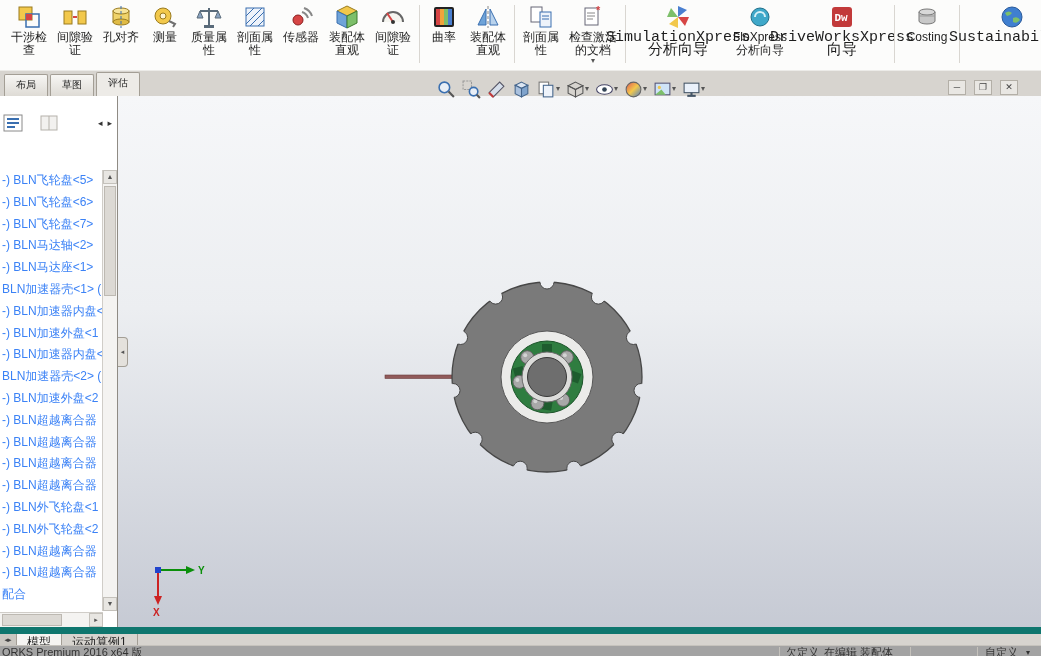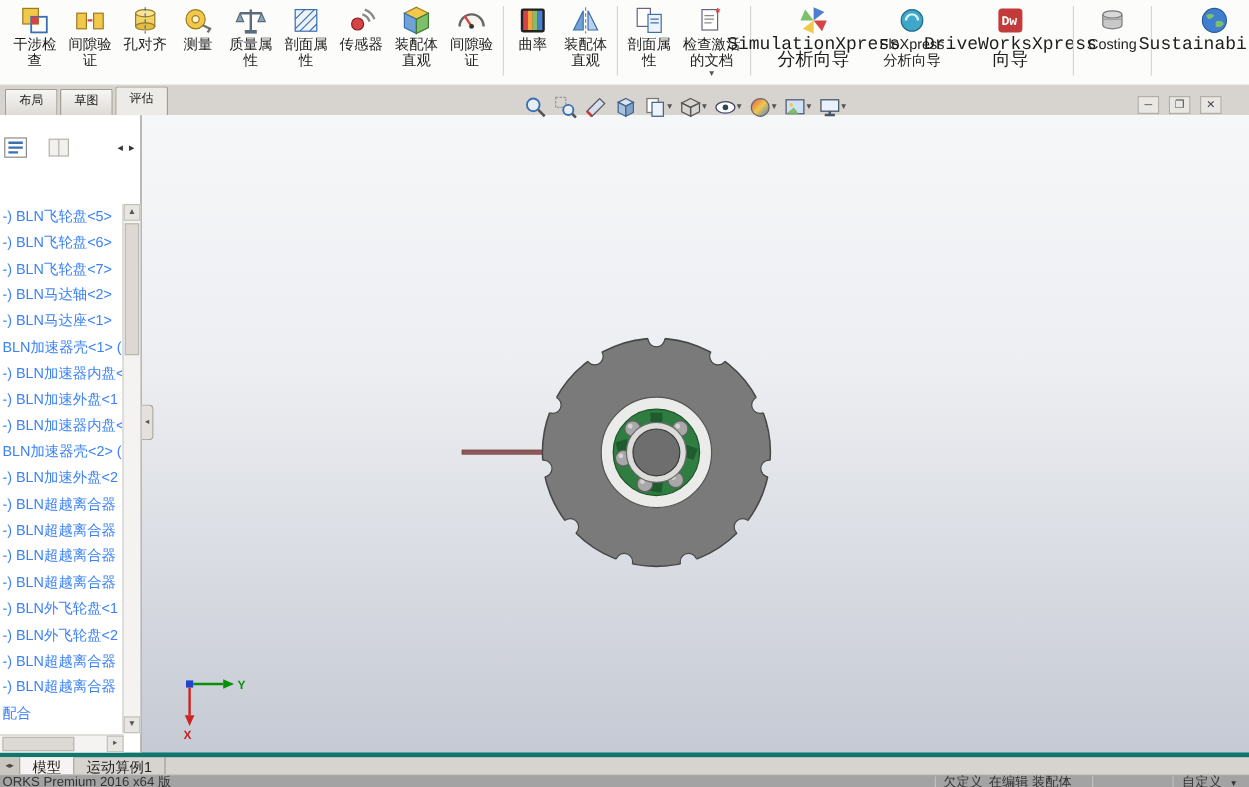--- a/index.html
+++ b/index.html
@@ -88,21 +88,21 @@
   
   .viewport {
     position:absolute; left:118px; top:96px; width:923px; height:531px;
     background:linear-gradient(180deg,#f6f7f9 0%, #eceef1 40%, #c6cad4 100%);
   }
   .viewport svg.scene { position:absolute; left:0; top:0; }
 
   
   .motionbar {
     position:absolute; left:0; top:627px; width:1041px; height:18px;
-    background:#d7d4cf; border-top:4px solid #0f766e; box-sizing:border-box;
+    background:#d7d4cf; border-top:7px solid #0f766e; box-sizing:border-box;
     display:flex; align-items:stretch;
   }
   .mb-nav { width:16px; background:#cac7c1; border-right:1px solid #a39e95;
             font-size:7px; color:#444; display:flex; align-items:center; justify-content:center; }
   .mtab { padding:0 10px; font-size:12px; line-height:16px; border-right:1px solid #a39e95; color:#222; }
   .mtab.active { background:#f5f4f2; }
 
   
   .statusbar {
     position:absolute; left:0; top:645px; width:1041px; height:24px;

